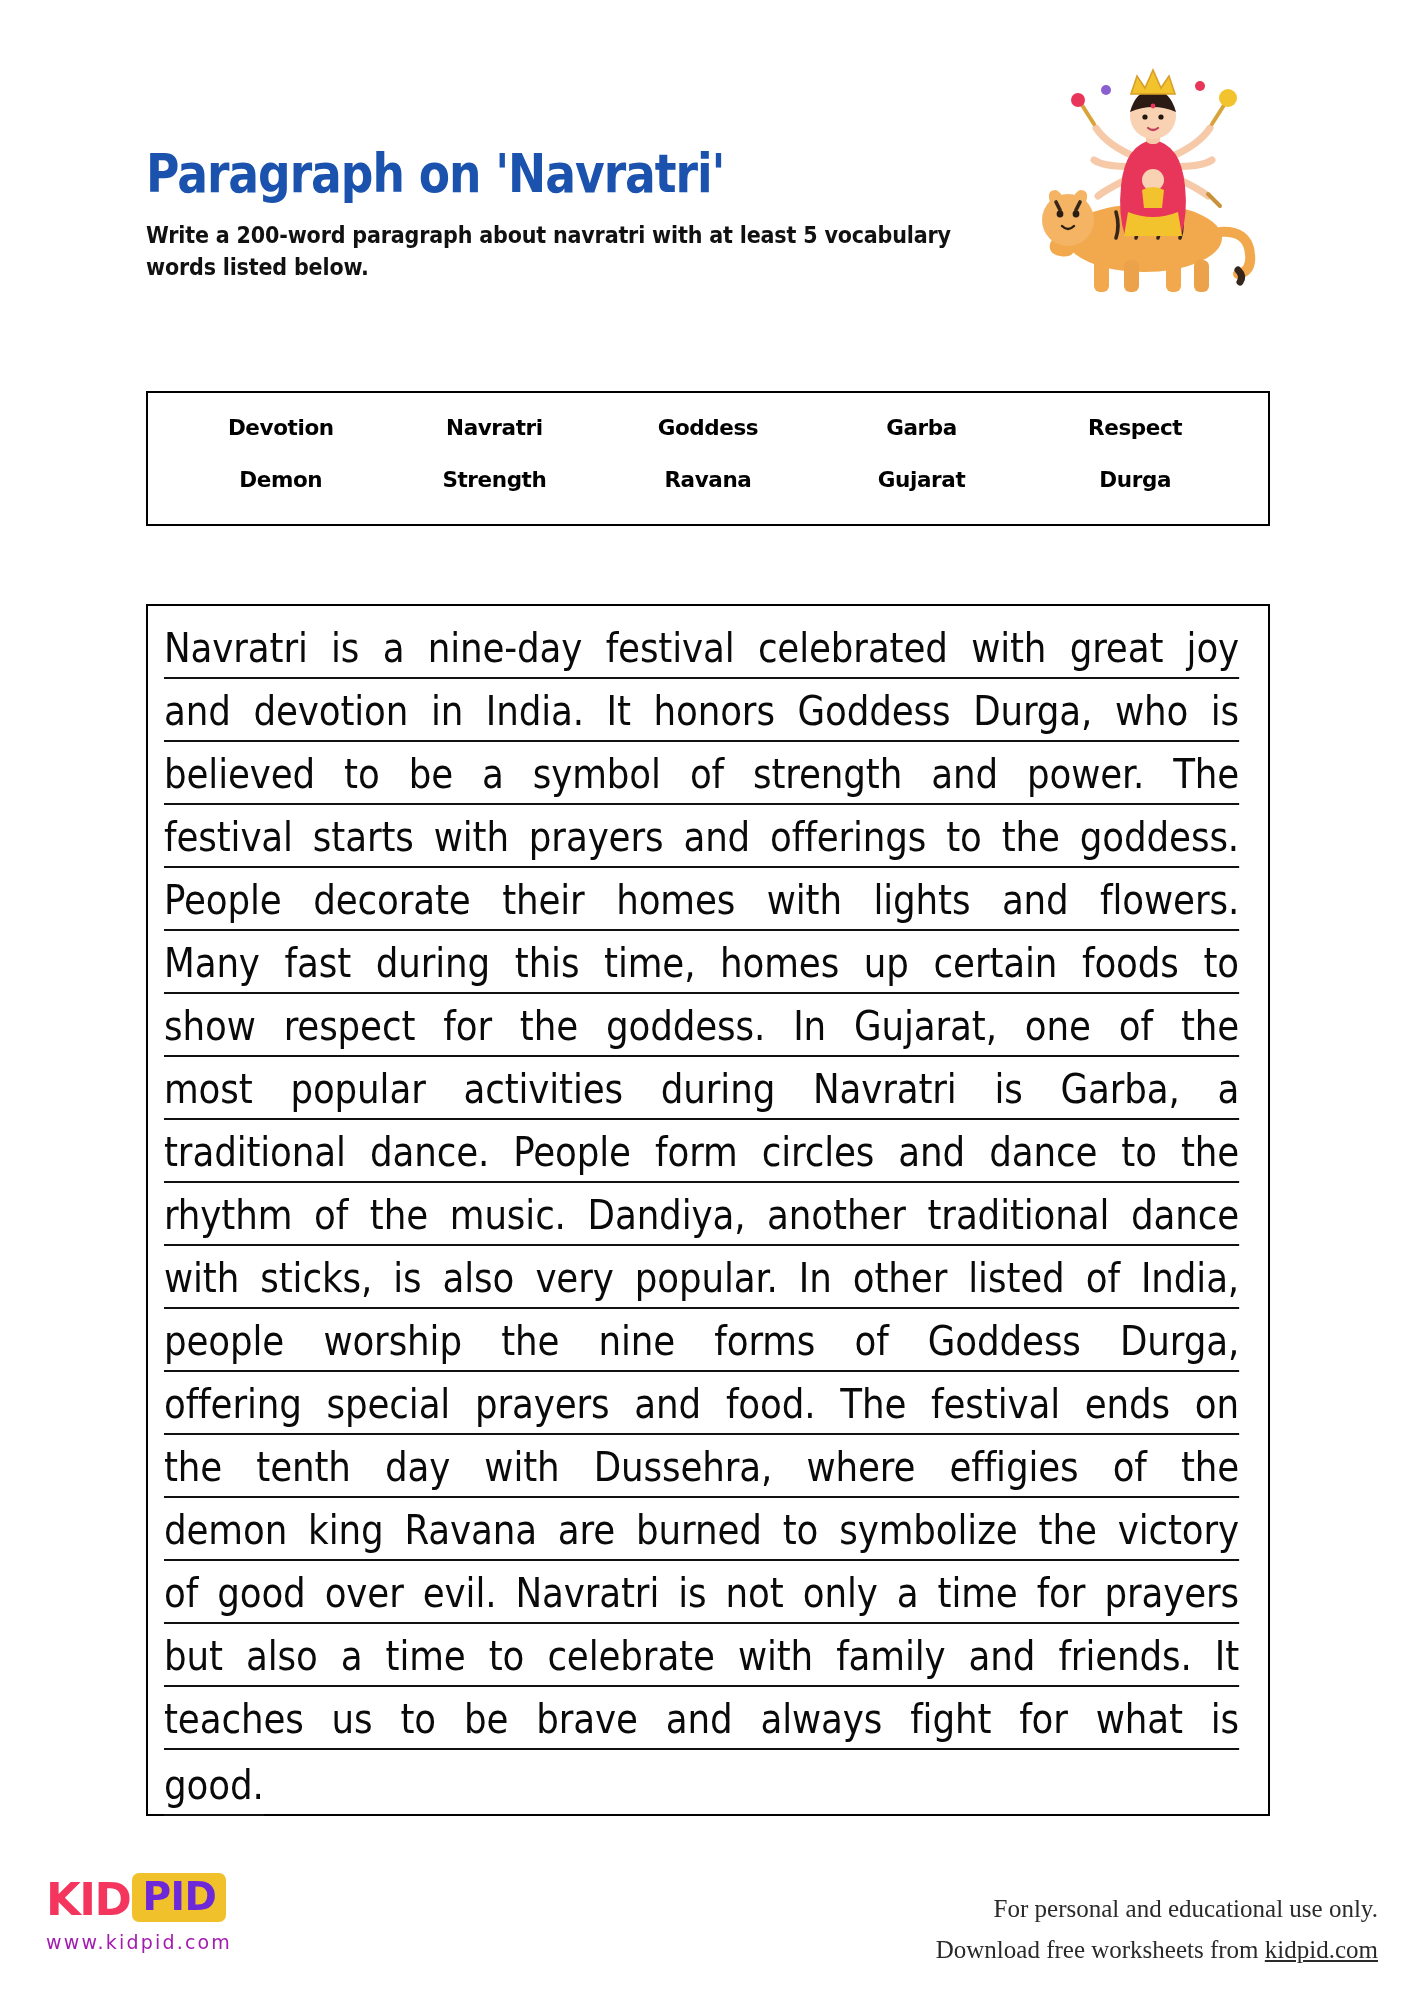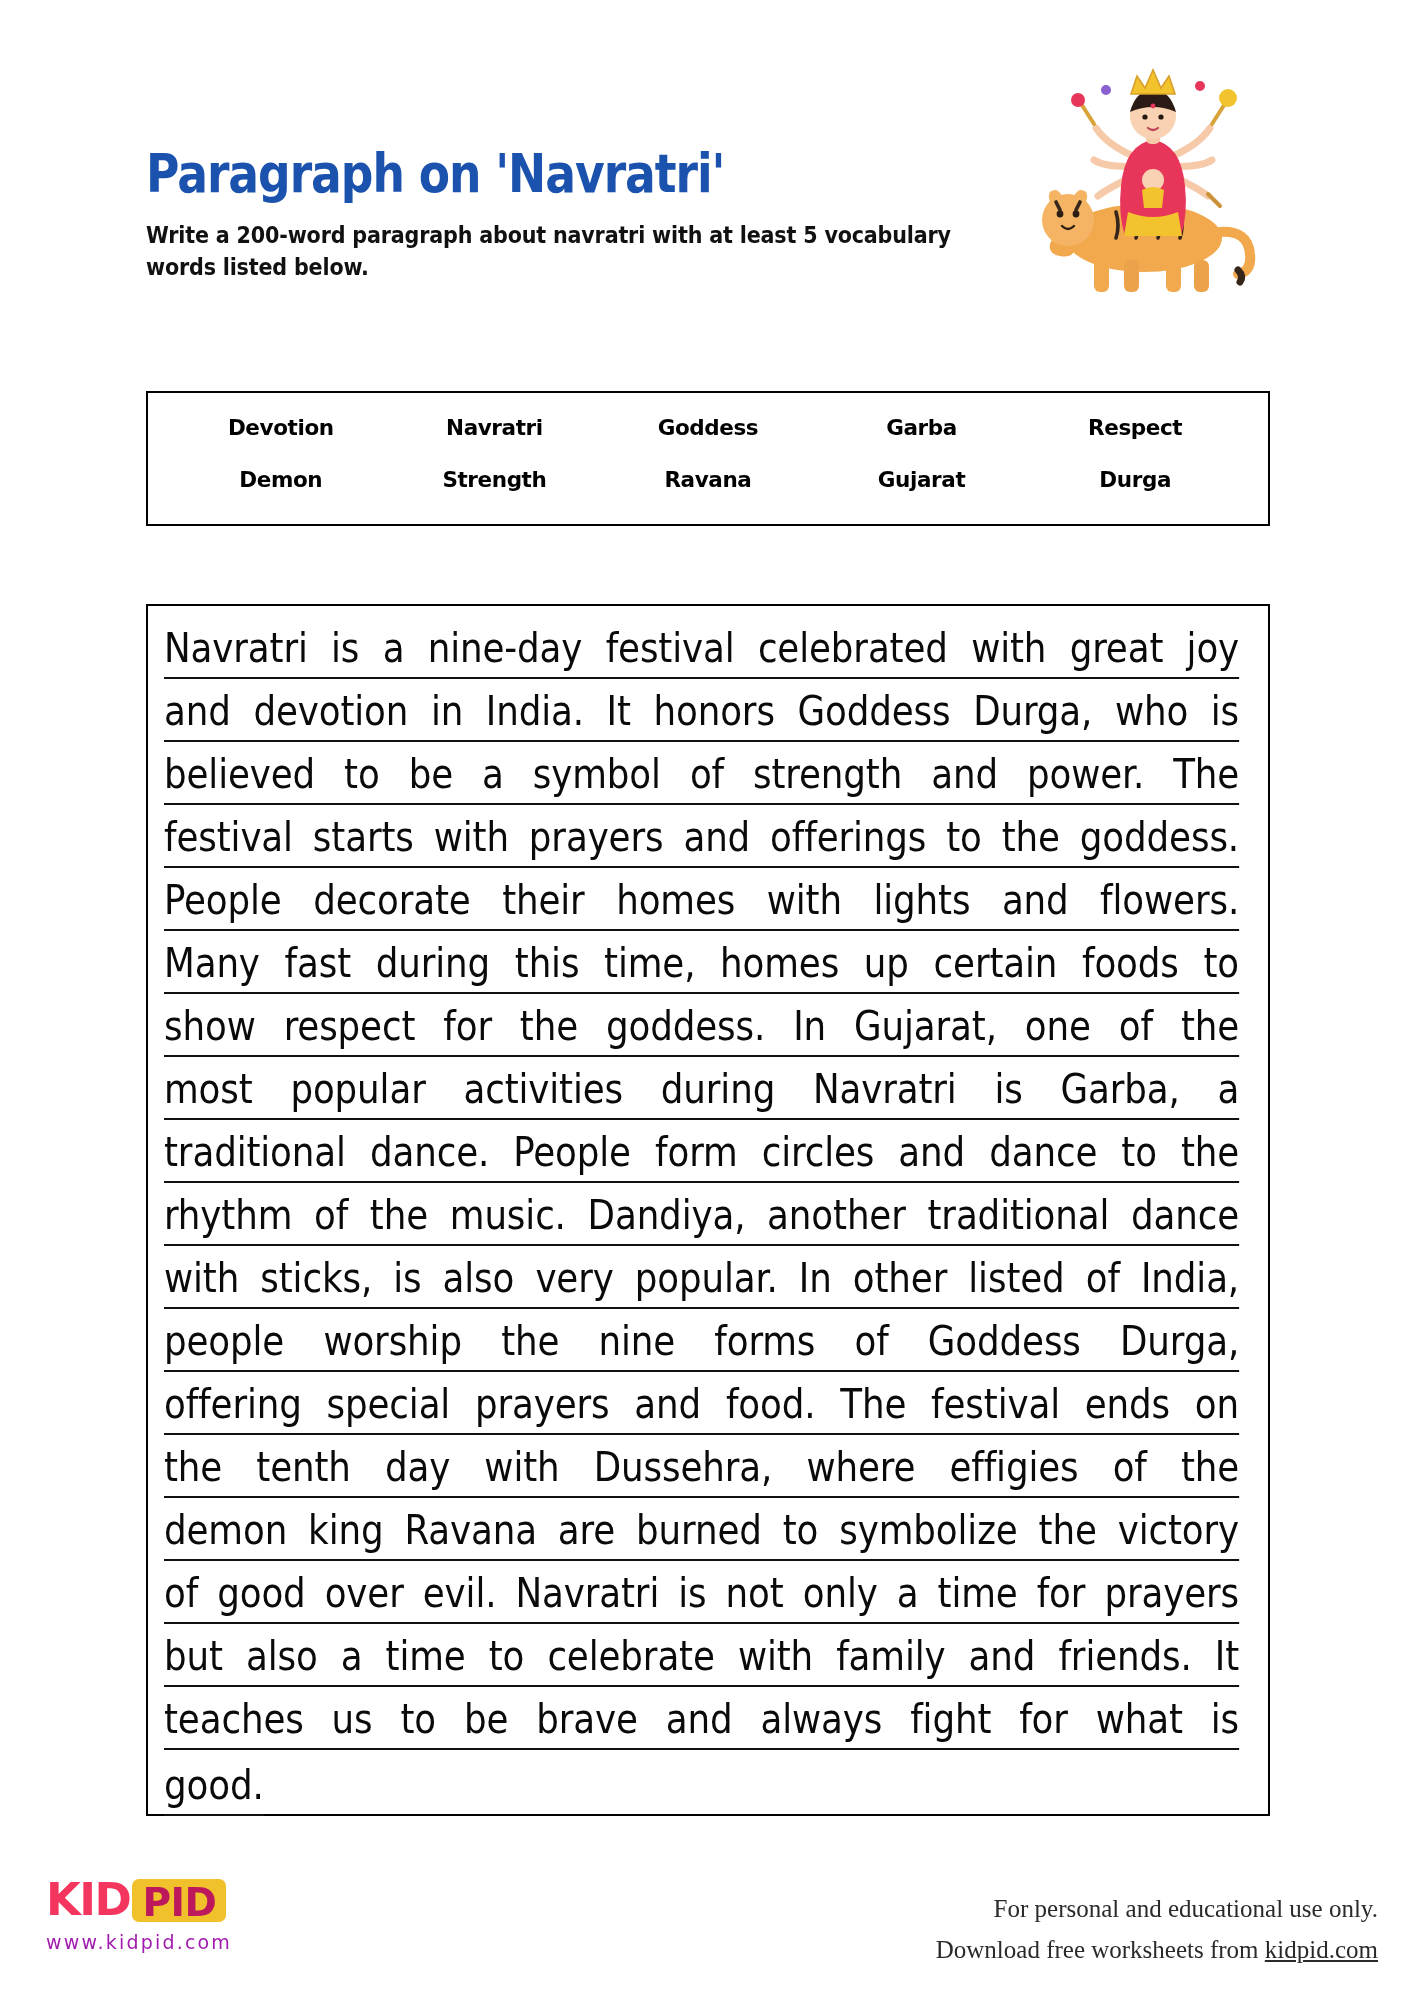--- a/index.html
+++ b/index.html
@@ -167,26 +167,26 @@
     font-size: 45px;
     font-weight: 700;
     color: #f4355e;
     letter-spacing: -1.5px;
     line-height: 1;
   }
 
   .logo-pid {
     background: #f0c12b;
     border-radius: 7px;
-    padding: 4px 10px 0 10px;
+    padding: 4px 10px 6px 10px;
     margin-left: 2px;
     font-family: "DejaVu Sans", sans-serif;
     font-size: 39px;
     font-weight: 700;
-    color: #be185d;
+    color: #6d28d9;
     letter-spacing: -0.5px;
     line-height: 1;
   }
 
   .logo-url {
     margin-top: 9px;
     font-family: "DejaVu Sans", sans-serif;
     font-size: 19px;
     font-weight: 400;
     color: #a21caf;

